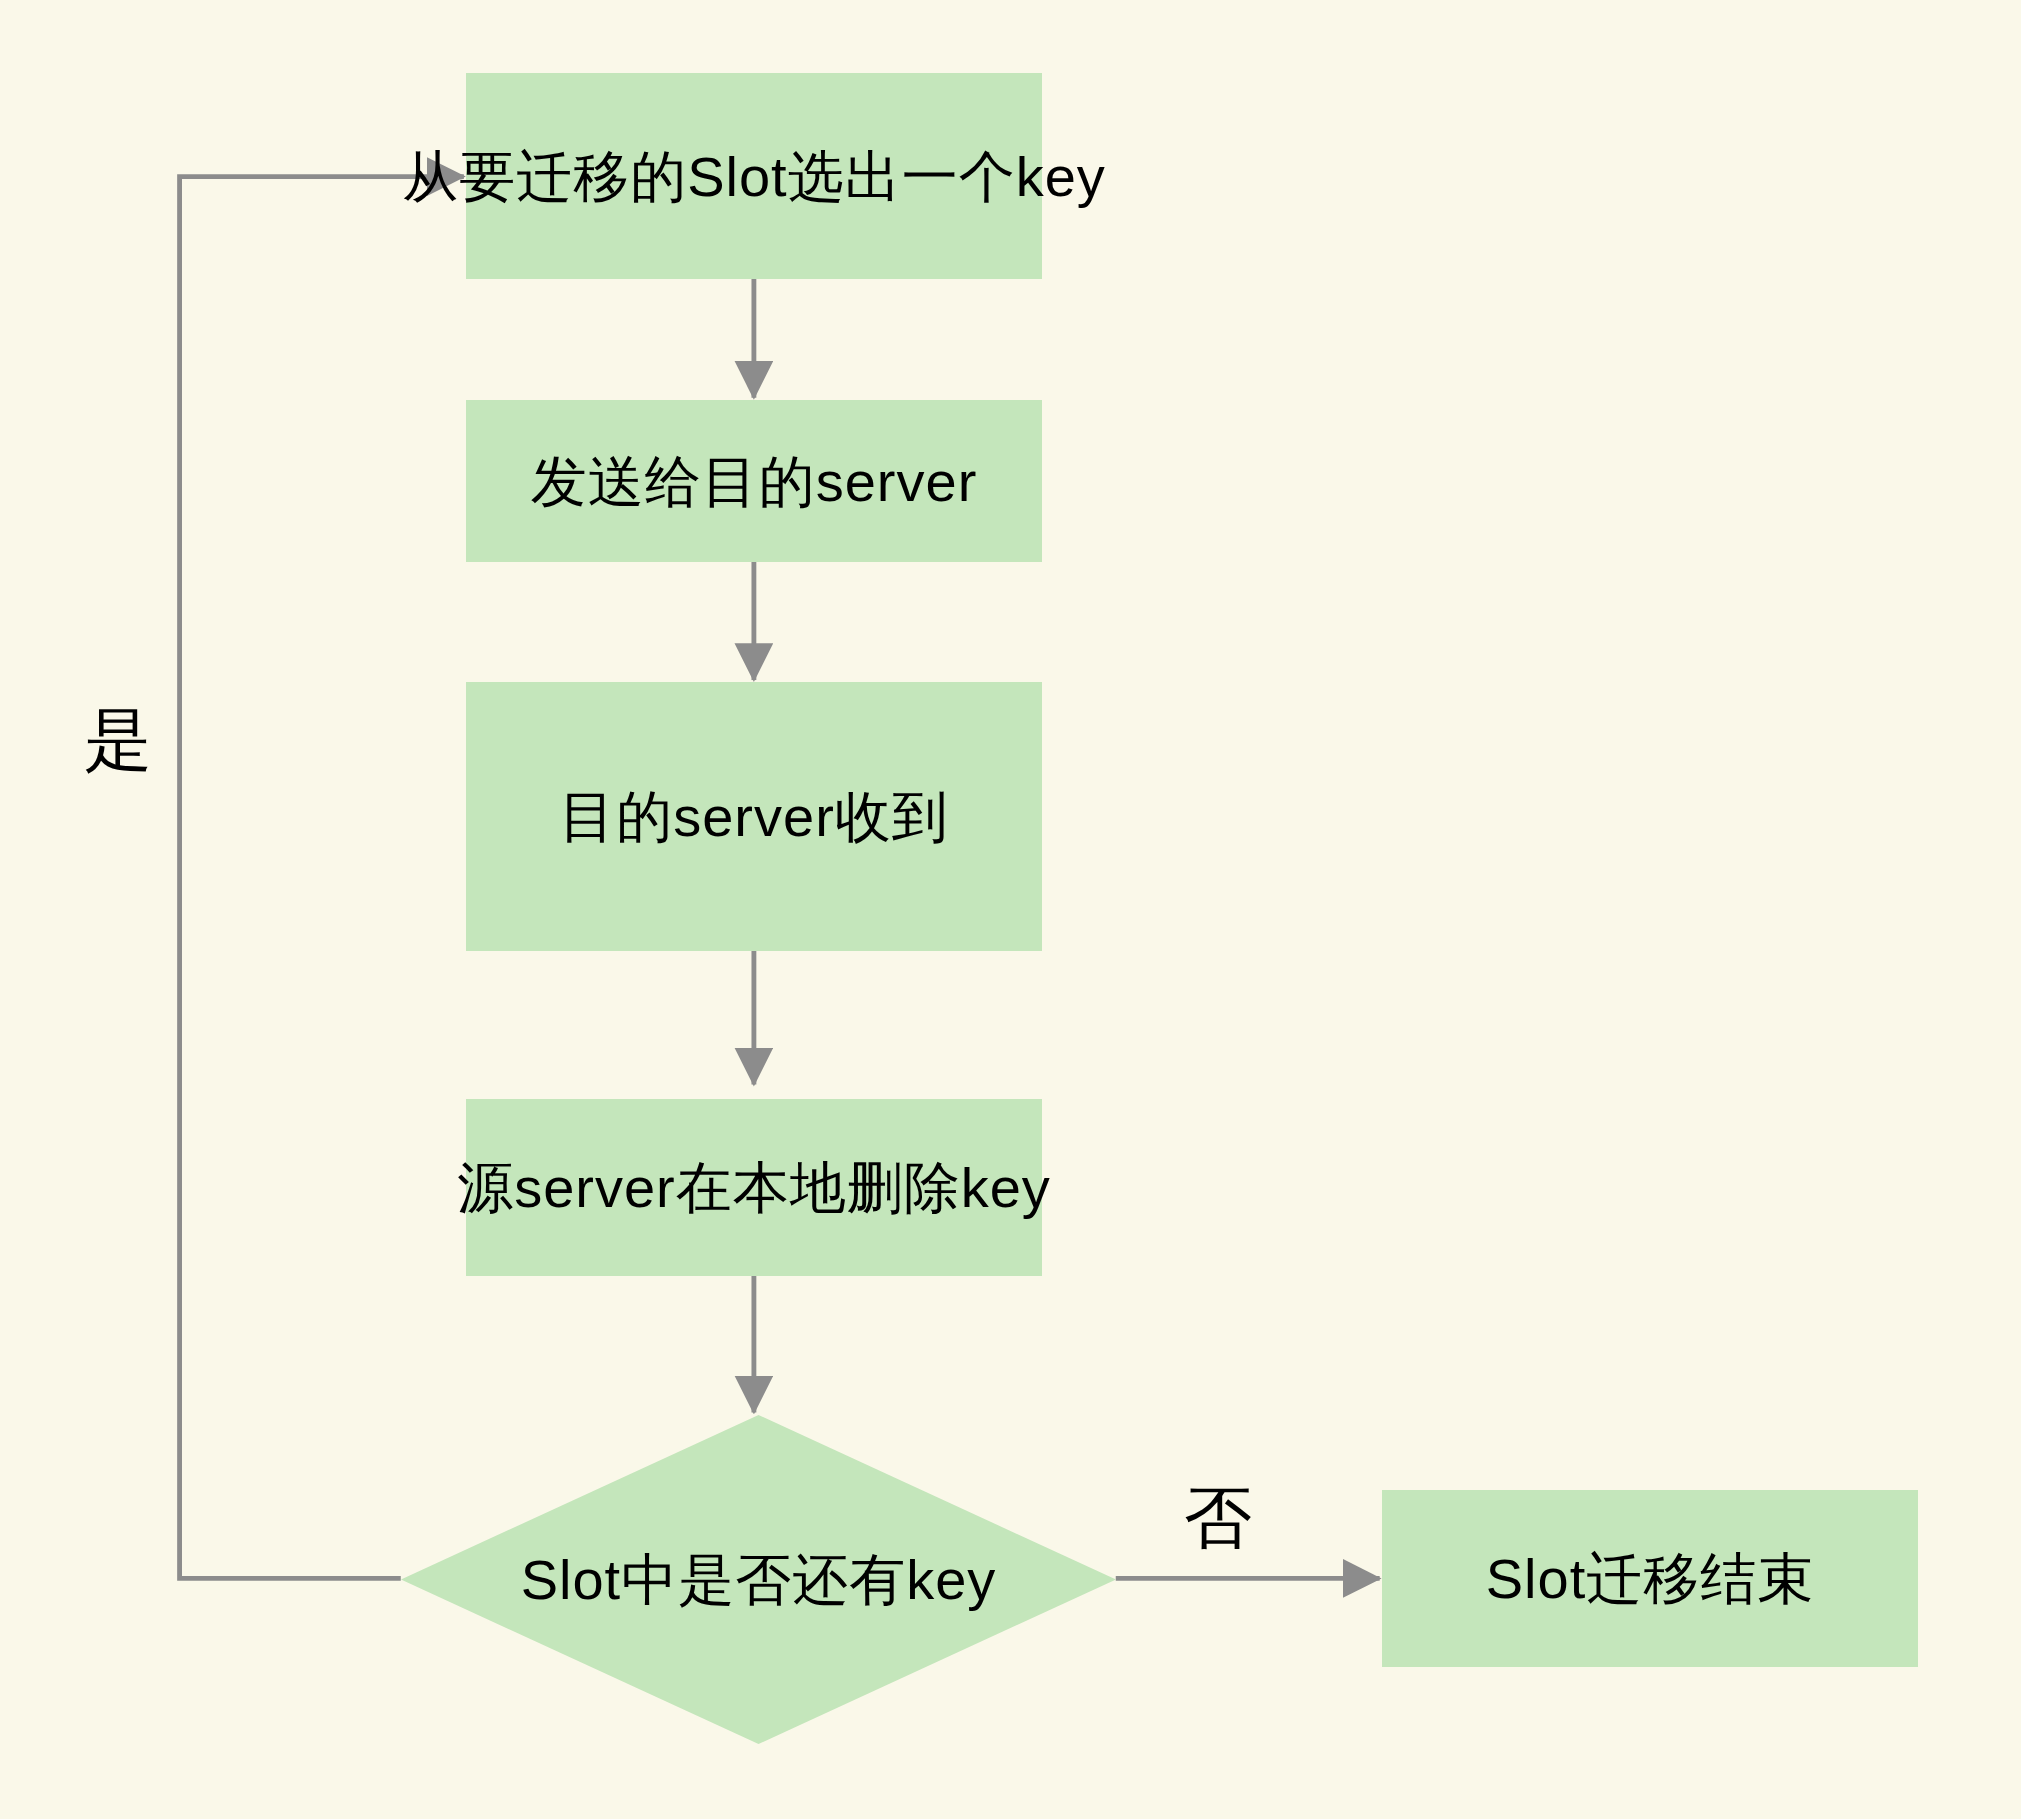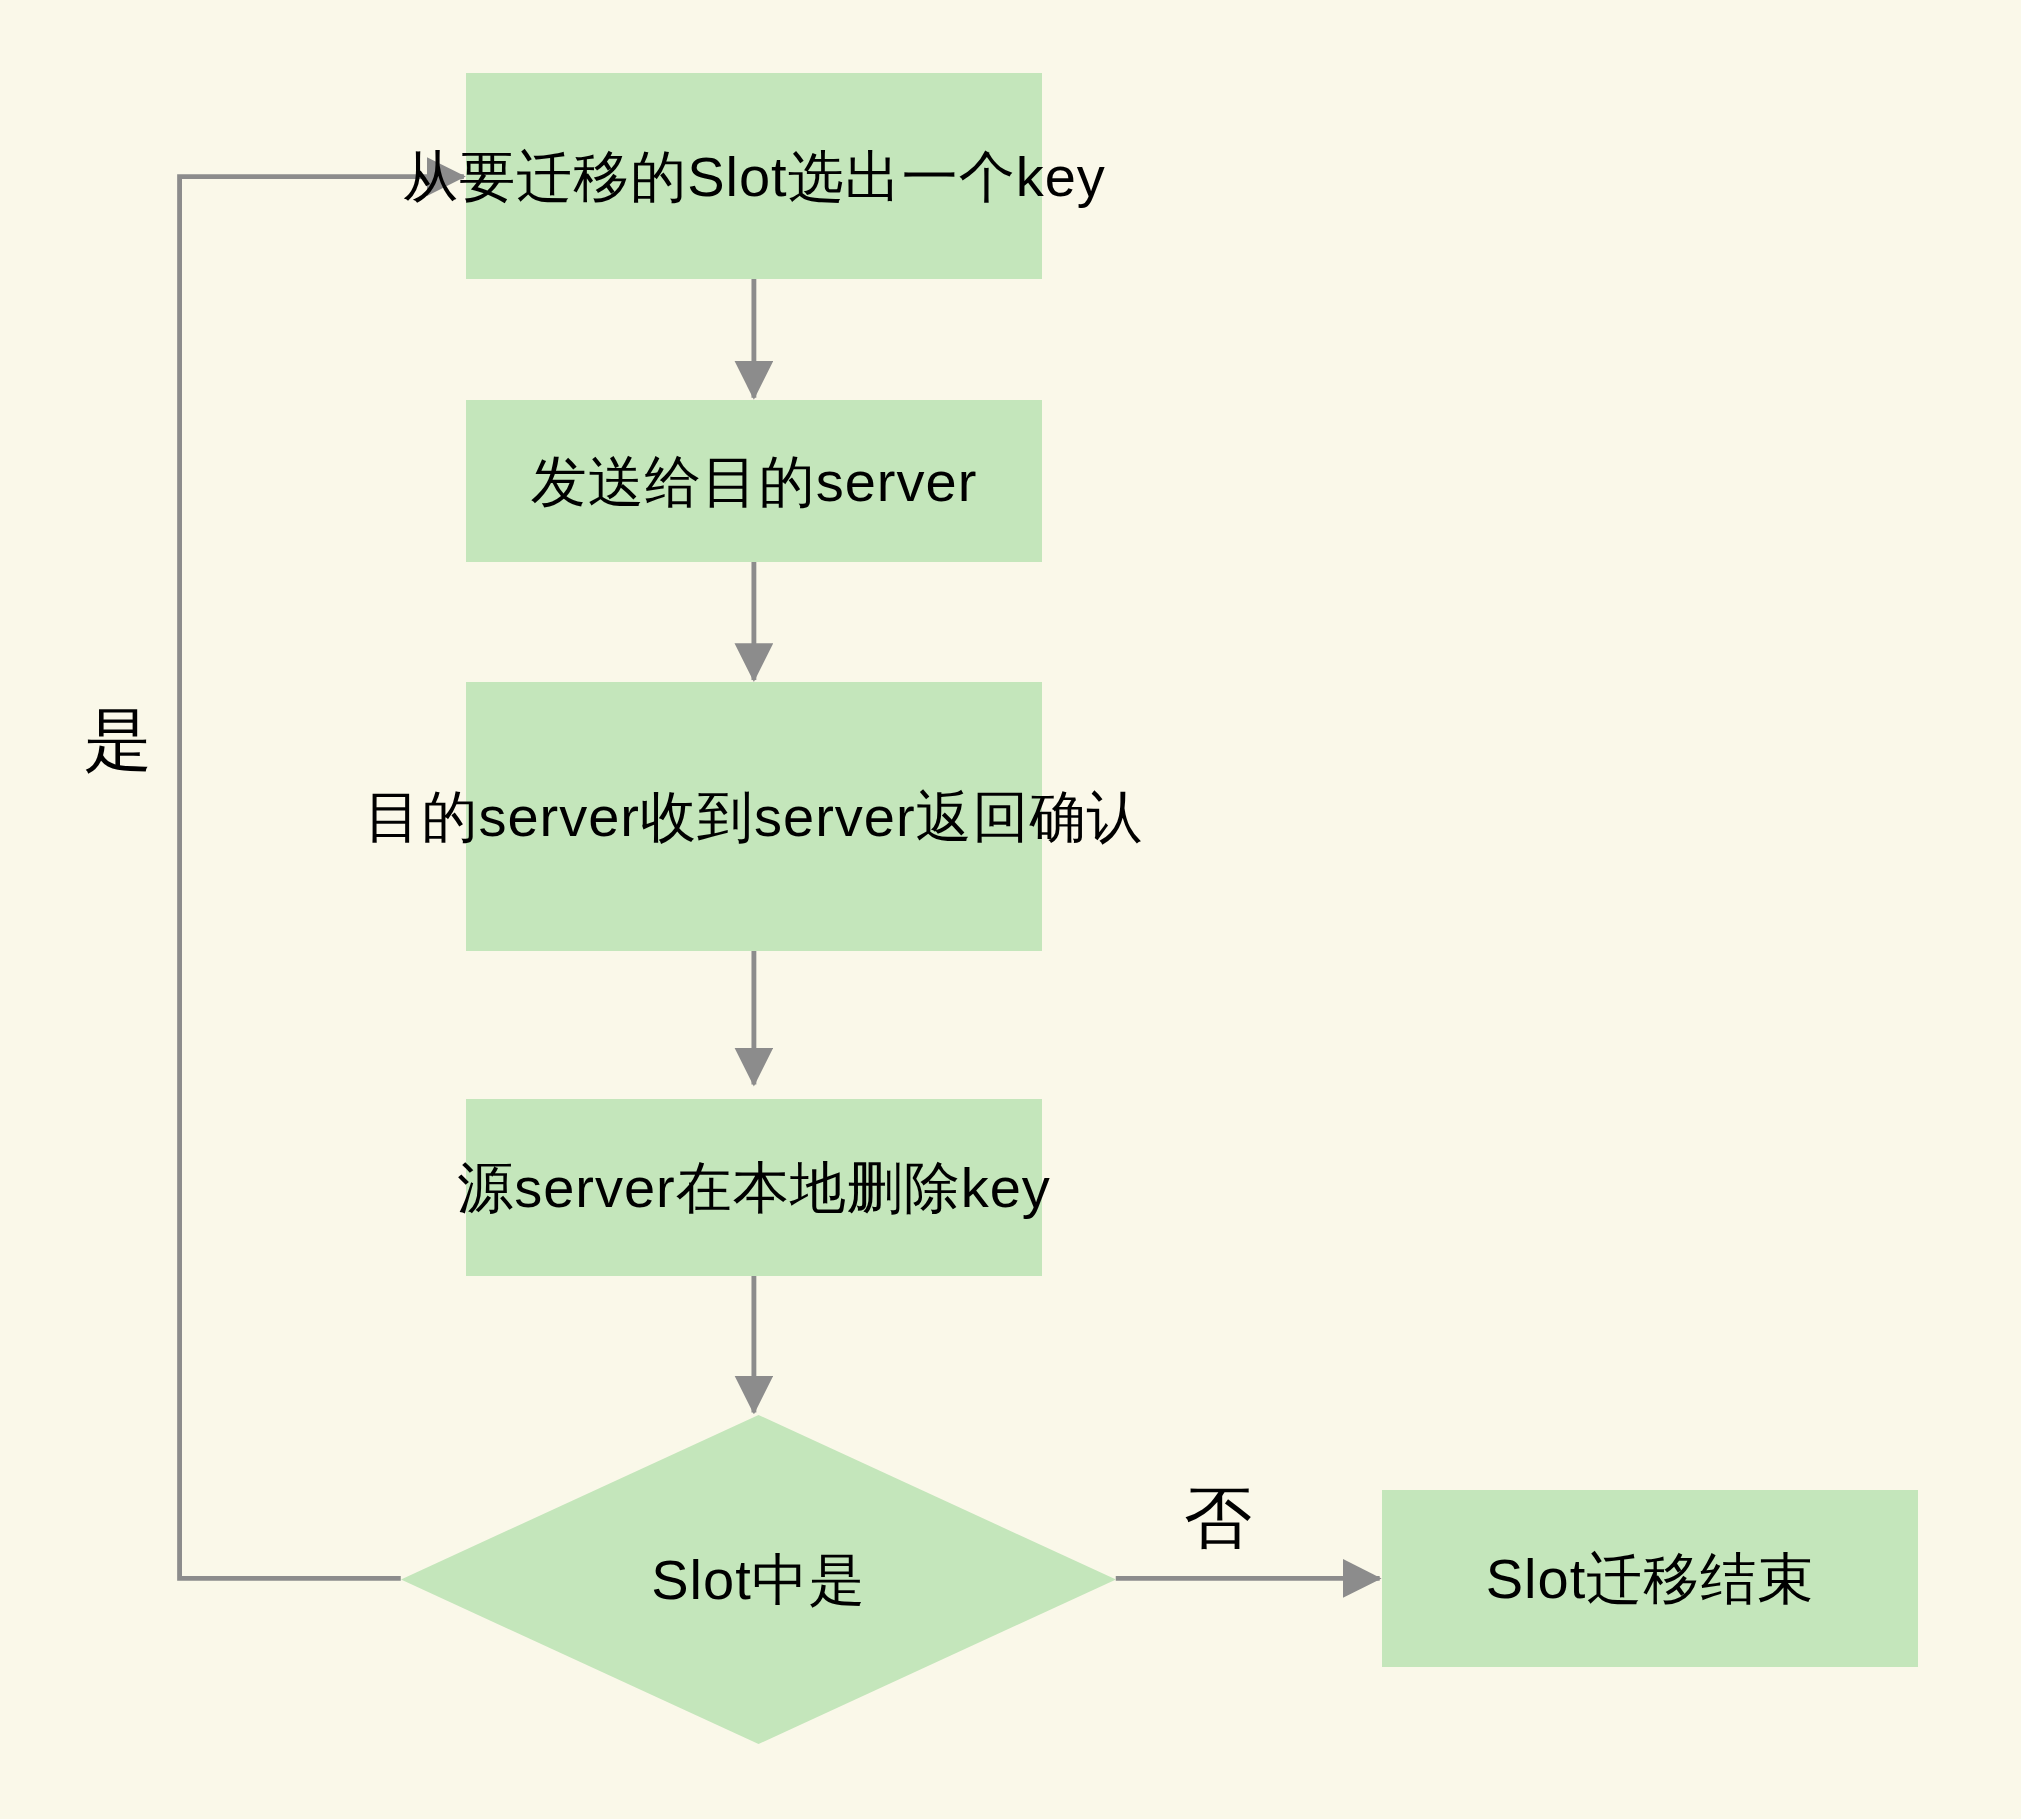--- a/index.html
+++ b/index.html
@@ -78,30 +78,30 @@
     <span>从要迁移的Slot</span>
     <span>选出一个key</span>
   </div>
 
   <div class="node node-send">
     <span>发送给目的server</span>
   </div>
 
   <div class="node node-confirm">
     <span>目的server收到</span>
-    <span>server返回确认</span>
   </div>
 
   <div class="node node-delete">
     <span>源server在本地</span>
     <span>删除key</span>
   </div>
 
   <div class="node node-decision">
     <span>Slot中是</span>
+    <span>否还有key</span>
   </div>
 
   <div class="node node-end">
     <span>Slot迁移结束</span>
   </div>
 
   <div class="edge-label edge-label-yes">是</div>
   <div class="edge-label edge-label-no">否</div>
 
 </div>

